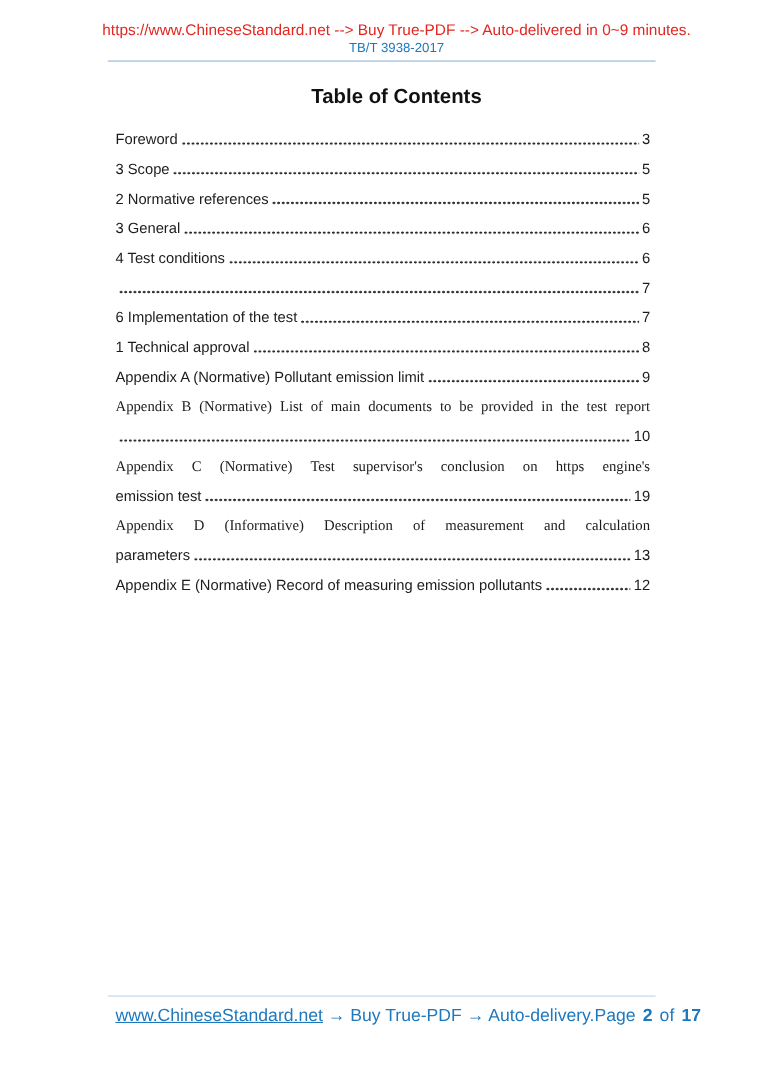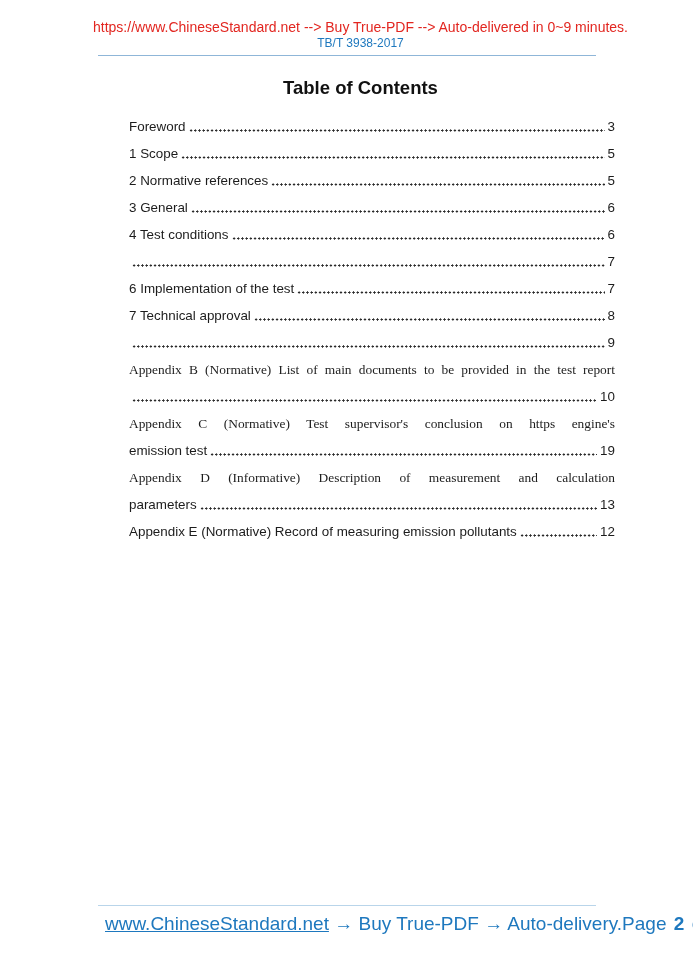--- a/index.html
+++ b/index.html
@@ -73,21 +73,20 @@
     color: #111111;
   }
 
   
   .toc {
     position: absolute;
     top: 113px;
     left: 105px;
     width: 486px;
     font-size: 13.4px;
-    margin-left: 24px;
   }
   .toc-line {
     display: flex;
     line-height: 27px;
     height: 27px;
     white-space: nowrap;
   }
   .toc-line.justify {
     display: block;
     text-align: justify;
@@ -109,21 +108,21 @@
 
   
   .footer-row {
     position: absolute;
     top: 915px;
     left: 105px;
     width: 486px;
     display: flex;
     justify-content: space-between;
     align-items: baseline;
-    font-size: 19px;
+    font-size: 16px;
     line-height: 18px;
     color: #1e78be;
     white-space: nowrap;
   }
   .footer-link {
     color: #1e78be;
     text-decoration: underline;
     cursor: pointer;
   }
   .footer-right { word-spacing: 2px; }
@@ -142,21 +141,21 @@
 
   <h1 class="title">Table of Contents</h1>
 
   <div class="toc" id="toc">
       <div class="toc-line">
         <span class="toc-label">Foreword</span>
         <span class="dots"></span>
         <span class="toc-page">3</span>
       </div>
       <div class="toc-line">
-        <span class="toc-label">1 Scope</span>
+        <span class="toc-label">3 Scope</span>
         <span class="dots"></span>
         <span class="toc-page">5</span>
       </div>
       <div class="toc-line">
         <span class="toc-label">2 Normative references</span>
         <span class="dots"></span>
         <span class="toc-page">5</span>
       </div>
       <div class="toc-line">
         <span class="toc-label">3 General</span>
@@ -171,25 +170,26 @@
       <div class="toc-line">
         <span class="dots"></span>
         <span class="toc-page">7</span>
       </div>
       <div class="toc-line">
         <span class="toc-label">6 Implementation of the test</span>
         <span class="dots"></span>
         <span class="toc-page">7</span>
       </div>
       <div class="toc-line">
-        <span class="toc-label">7 Technical approval</span>
+        <span class="toc-label">1 Technical approval</span>
         <span class="dots"></span>
         <span class="toc-page">8</span>
       </div>
       <div class="toc-line">
+        <span class="toc-label">Appendix A (Normative) Pollutant emission limit</span>
         <span class="dots"></span>
         <span class="toc-page">9</span>
       </div>
       <div class="toc-line justify">Appendix B (Normative) List of main documents to be provided in the test report</div>
       <div class="toc-line">
         <span class="toc-label"></span>
         <span class="dots"></span>
         <span class="toc-page">10</span>
       </div>
       <div class="toc-line justify">Appendix C (Normative) Test supervisor's conclusion on https engine's</div>

